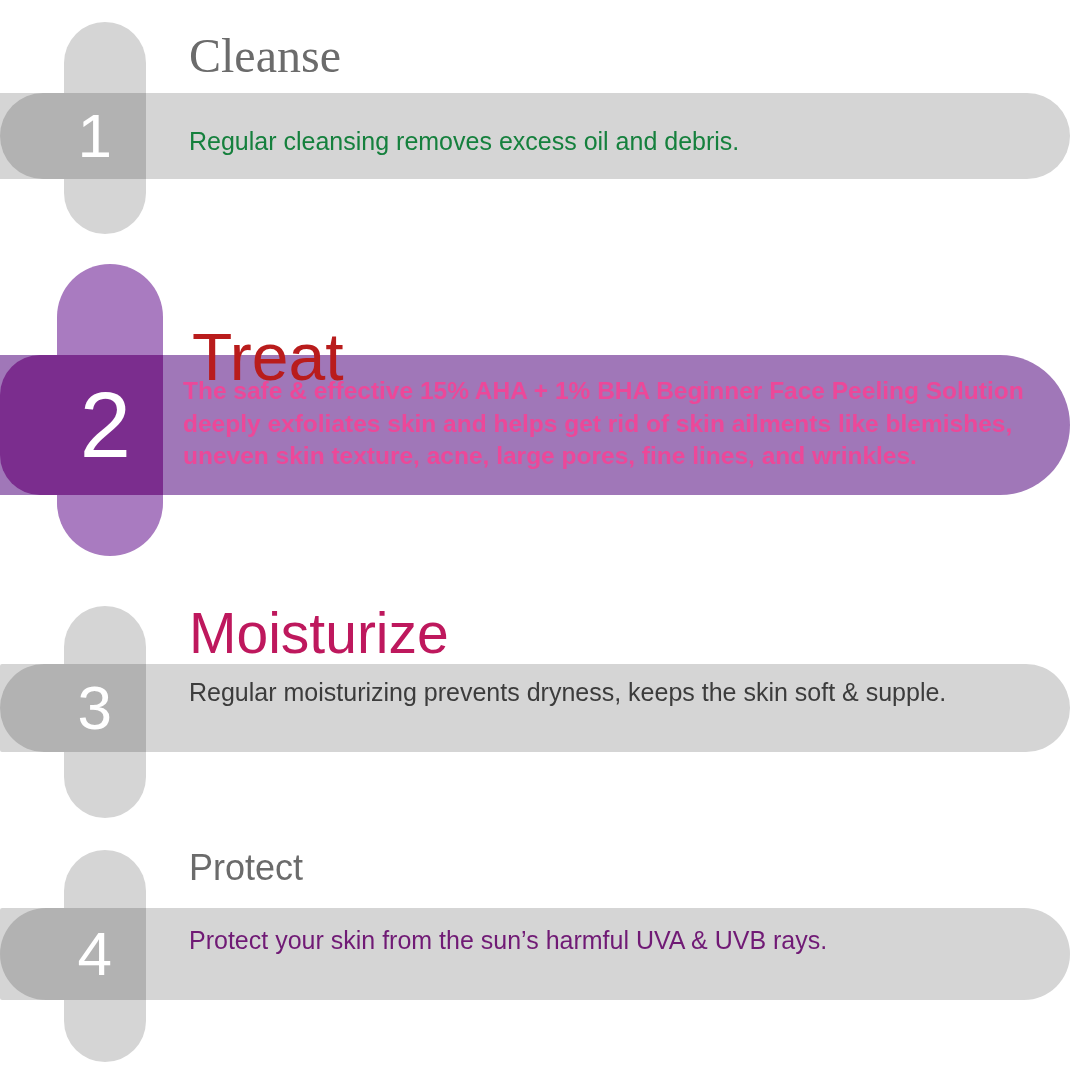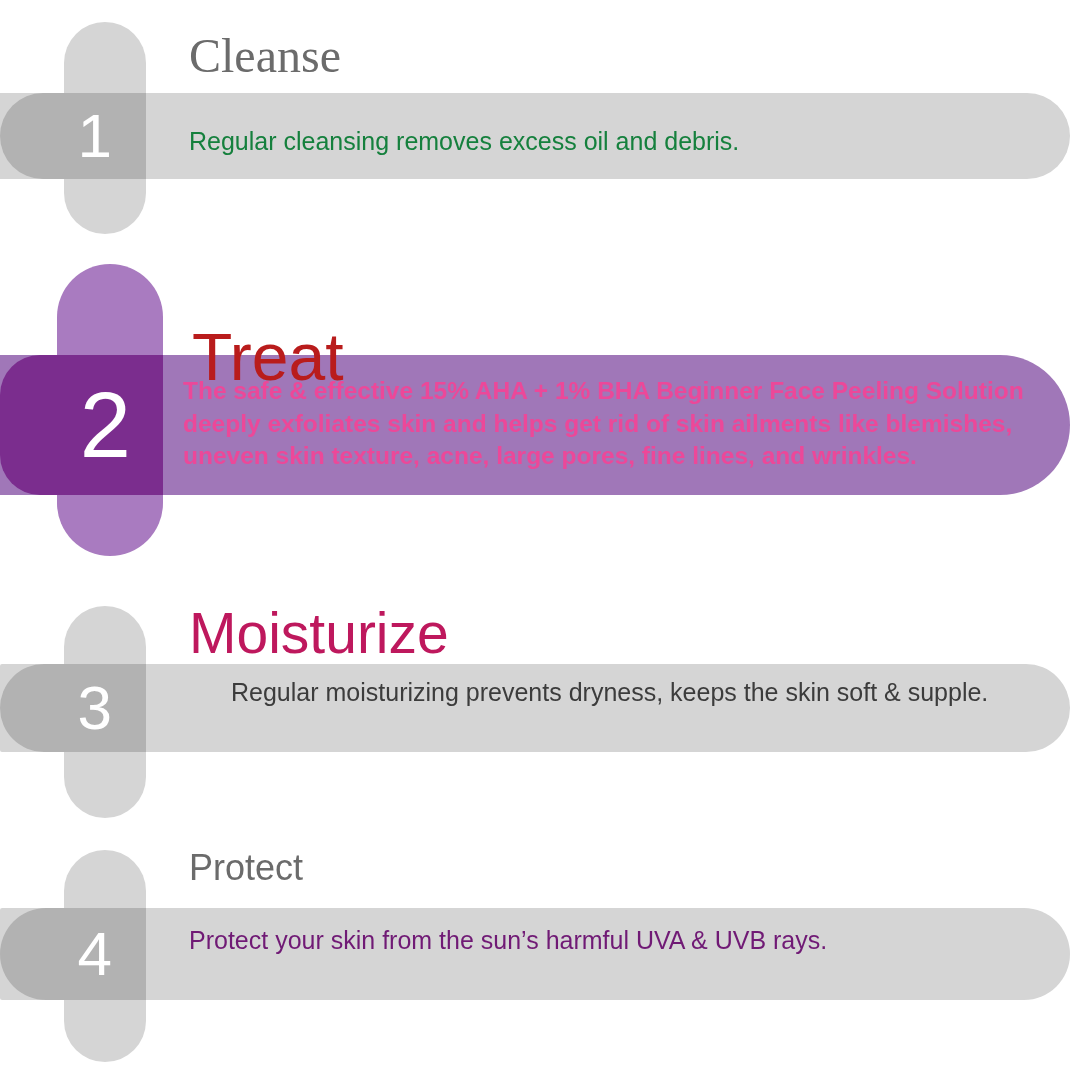--- a/index.html
+++ b/index.html
@@ -109,21 +109,21 @@
                  border-radius:44px 999px 999px 44px; }
   #step3 .chip {
     top:66px; width:146px; height:88px;
     background:#b2b2b2;
     border-radius:44px 0 0 44px;
     padding-right:34px;
   }
   #step3 .chip-num { font-size:62px; }
   #step3 .heading { left:189px; top:7px;  font-size:57px; color:#be185d; }
   #step3 .body    { left:189px; top:78px; width:800px; font-size:25px;
-                    color:#3c3c3c; line-height:1.30; font-weight:400;margin-left:42px; }
+                    color:#3c3c3c; line-height:1.30; font-weight:400; }
 
   
   #step4 { top:840px; height:240px; }
   #step4 .pill { left:64px;  top:10px;  width:82px;  height:212px; background:#d5d5d5; }
   #step4 .bar  { left:0;     top:68px;  width:1070px; height:92px; background:#d5d5d5;
                  border-radius:46px 999px 999px 46px; }
   #step4 .chip {
     top:68px; width:146px; height:92px;
     background:#b2b2b2;
     border-radius:46px 0 0 46px;

